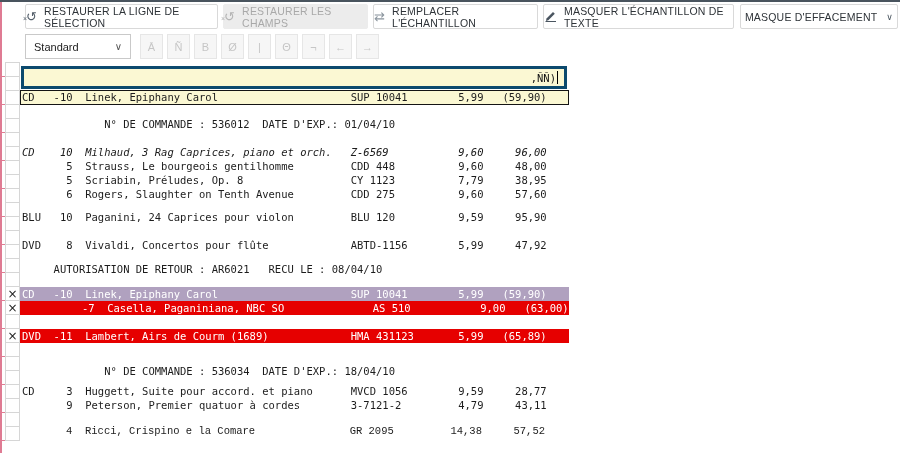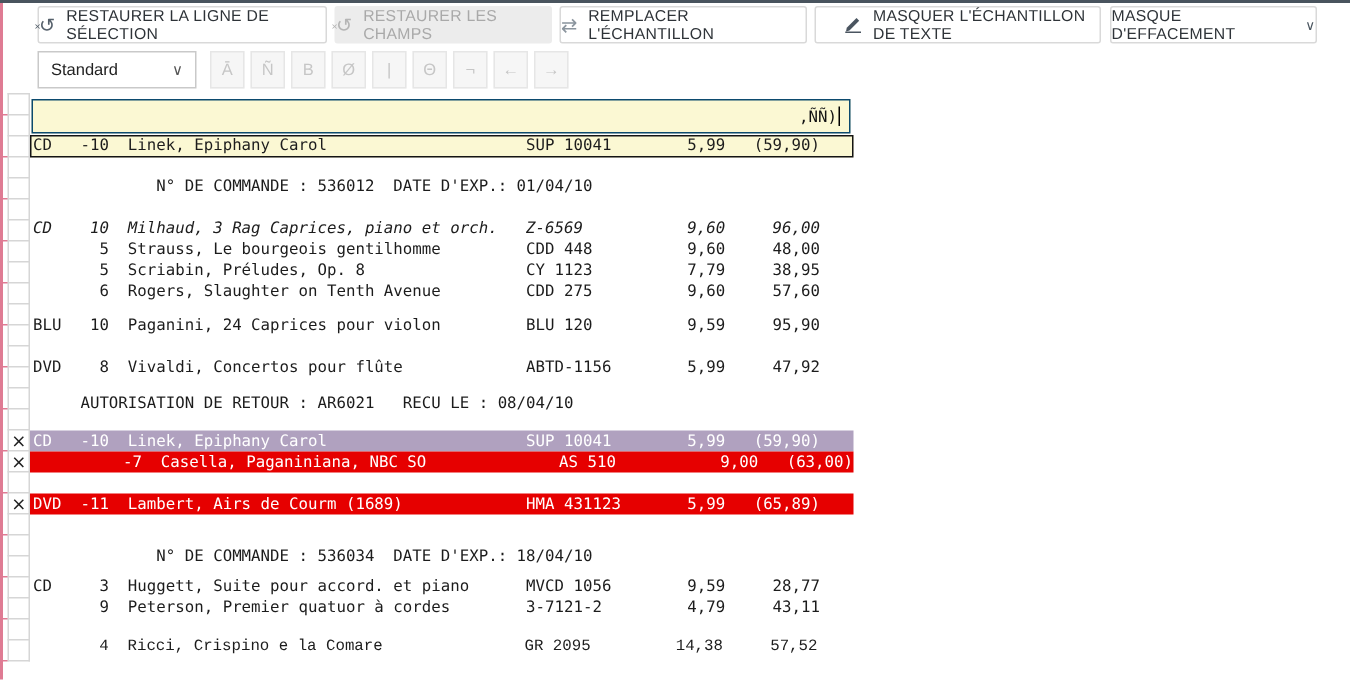--- a/index.html
+++ b/index.html
@@ -15,22 +15,22 @@
   .btn{
     position:absolute;top:4px;height:25px;box-sizing:border-box;
     background:#fff;border:1px solid #d9d9d9;border-radius:2px;
     display:flex;align-items:center;justify-content:center;gap:7px;
     font-size:10.5px;color:#2e3338;letter-spacing:.2px;cursor:default;
   }
   .btn.disabled{background:#ececec;border-color:#ececec;color:#a9a9a9;}
   #btn-restore-line{left:25px;width:193px;}
   #btn-restore-fields{left:223px;width:145px;}
   #btn-replace-sample{left:373px;width:165px;}
-  #btn-mask-sample{left:543px;width:191px;padding-left:18px;}
-  #btn-erase-mask{left:740px;width:138px;}
+  #btn-mask-sample{left:543px;width:191px;}
+  #btn-erase-mask{left:740px;width:158px;}
   .tb-icon{font-size:13px;line-height:13px;color:#55606b;position:relative;display:inline-block;}
   .btn.disabled .tb-icon{color:#b5b5b5;}
   .tb-icon .mini-x{position:absolute;left:-3px;bottom:-2px;font-size:7px;font-style:normal;color:inherit;}
   .chev{font-size:9px;color:#49545e;margin-left:2px;}
 
   
   #style-select{
     position:absolute;top:34px;left:25px;width:106px;height:25px;box-sizing:border-box;
     border:1px solid #c9c9c9;background:#fff;display:flex;align-items:center;
     justify-content:space-between;padding:0 8px;font-size:11px;color:#222;
@@ -42,21 +42,21 @@
   }
 
   
   #doc{position:absolute;top:0;left:0;width:900px;height:453px;}
   .gutter-vline{position:absolute;width:1px;background:#d6d6d6;top:62px;height:379px;}
   .gutter-hline{position:absolute;left:5px;width:15px;height:1px;background:#d6d6d6;}
   .pink-tick{position:absolute;left:0;width:5px;height:1px;background:#df7b93;}
 
   #mask-field{
     position:absolute;left:21px;top:66px;width:546px;height:23px;box-sizing:border-box;
-    background:#fbf8d3;border:1px solid #0c4a6e;
+    background:#fbf8d3;border:3px solid #0c4a6e;
     display:flex;align-items:center;justify-content:flex-end;padding-right:6px;
     font-family:"DejaVu Sans Mono",monospace;font-size:10.5px;color:#111;
   }
   #mask-field .caret{width:1px;height:13px;background:#000;margin-left:1px;}
 
   .doc-line{
     position:absolute;left:20px;width:549px;height:14px;box-sizing:border-box;
     font-family:"DejaVu Sans Mono",monospace;font-size:10.5px;line-height:14px;
     white-space:pre;color:#1c1c1c;padding-left:2px;
   }

